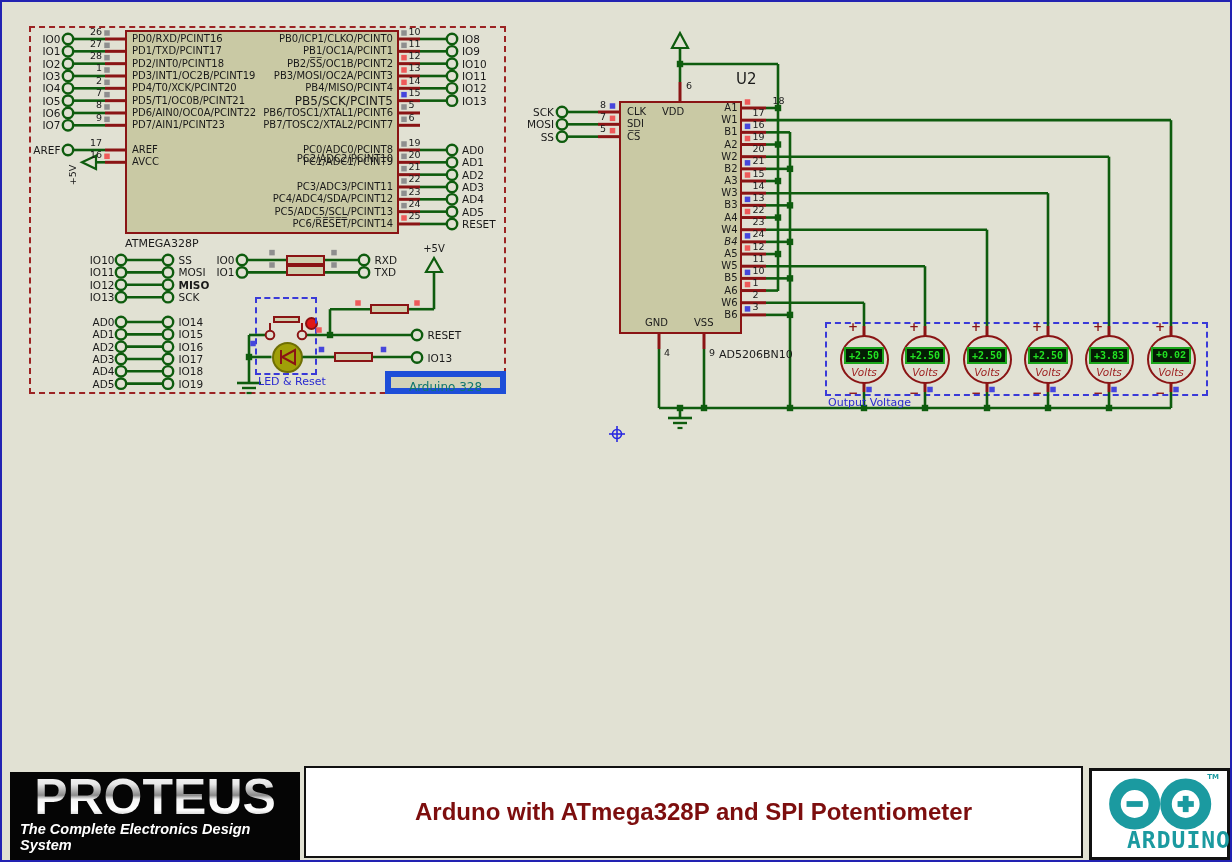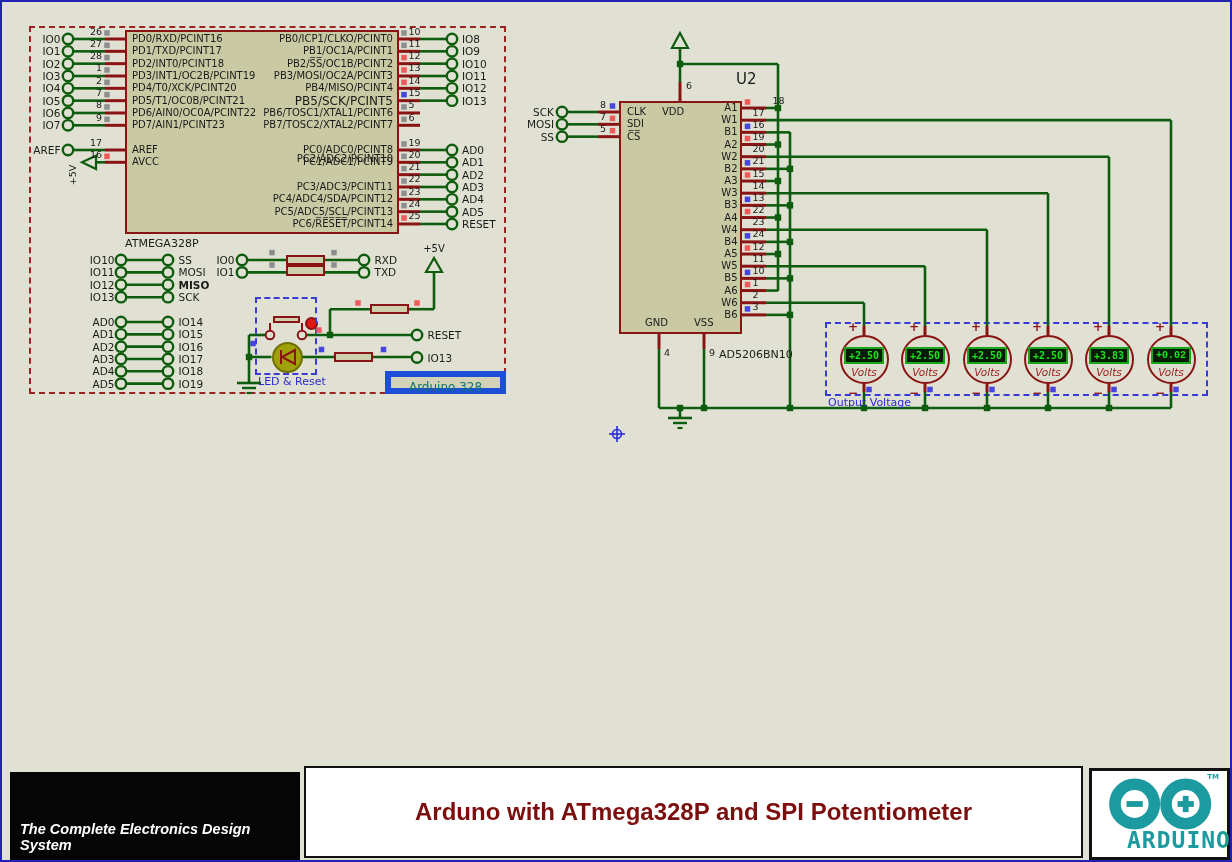--- a/index.html
+++ b/index.html
@@ -510,21 +510,21 @@
       <div class="lbl" style="left: 735.5px; top: 179.02px; transform: translate(-100%, -50%); font-size: 10px;">A3</div>
       <div class="lbl" style="left: 750.5px; top: 166.52px; transform: translate(0px, 0px); font-size: 9.5px;">15</div>
       <div class="lbl" style="left: 735.5px; top: 191.19px; transform: translate(-100%, -50%); font-size: 10px;">W3</div>
       <div class="lbl" style="left: 750.5px; top: 178.69px; transform: translate(0px, 0px); font-size: 9.5px;">14</div>
       <div class="lbl" style="left: 735.5px; top: 203.36px; transform: translate(-100%, -50%); font-size: 10px;">B3</div>
       <div class="lbl" style="left: 750.5px; top: 190.86px; transform: translate(0px, 0px); font-size: 9.5px;">13</div>
       <div class="lbl" style="left: 735.5px; top: 215.53px; transform: translate(-100%, -50%); font-size: 10px;">A4</div>
       <div class="lbl" style="left: 750.5px; top: 203.03px; transform: translate(0px, 0px); font-size: 9.5px;">22</div>
       <div class="lbl" style="left: 735.5px; top: 227.7px; transform: translate(-100%, -50%); font-size: 10px;">W4</div>
       <div class="lbl" style="left: 750.5px; top: 215.2px; transform: translate(0px, 0px); font-size: 9.5px;">23</div>
-      <div class="lbl" style="left: 735.5px; top: 239.87px; transform: translate(-100%, -50%); font-size: 10px;">B4</div>
+      <div class="lbl" style="left: 735.5px; top: 239.87px; transform: translate(-100%, -50%); font-size: 10px; font-style: italic;">B4</div>
       <div class="lbl" style="left: 750.5px; top: 227.37px; transform: translate(0px, 0px); font-size: 9.5px;">24</div>
       <div class="lbl" style="left: 735.5px; top: 252.04px; transform: translate(-100%, -50%); font-size: 10px;">A5</div>
       <div class="lbl" style="left: 750.5px; top: 239.54px; transform: translate(0px, 0px); font-size: 9.5px;">12</div>
       <div class="lbl" style="left: 735.5px; top: 264.21px; transform: translate(-100%, -50%); font-size: 10px;">W5</div>
       <div class="lbl" style="left: 750.5px; top: 251.71px; transform: translate(0px, 0px); font-size: 9.5px;">11</div>
       <div class="lbl" style="left: 735.5px; top: 276.38px; transform: translate(-100%, -50%); font-size: 10px;">B5</div>
       <div class="lbl" style="left: 750.5px; top: 263.88px; transform: translate(0px, 0px); font-size: 9.5px;">10</div>
       <div class="lbl" style="left: 735.5px; top: 288.55px; transform: translate(-100%, -50%); font-size: 10px;">A6</div>
       <div class="lbl" style="left: 750.5px; top: 276.05px; transform: translate(0px, 0px); font-size: 9.5px;">1</div>
       <div class="lbl" style="left: 735.5px; top: 300.72px; transform: translate(-100%, -50%); font-size: 10px;">W6</div>
@@ -555,20 +555,21 @@
       <div class="lbl" style="left: 1096px; top: 325px; transform: translate(-50%, -50%); font-size: 12px; color: rgb(138, 20, 20); font-weight: bold;">+</div>
       <div class="lbl" style="left: 1096px; top: 390.5px; transform: translate(-50%, -50%); font-size: 12px; color: rgb(138, 20, 20); font-weight: bold;">−</div>
       <div class="lcd" style="left: 1149px; top: 345px; font-family: Liberation Mono, monospace;">+0.02</div>
       <div class="lbl" style="left: 1169px; top: 369.5px; transform: translate(-50%, -50%); font-size: 10.5px; color: rgb(156, 28, 28); font-style: italic;">Volts</div>
       <div class="lbl" style="left: 1158px; top: 325px; transform: translate(-50%, -50%); font-size: 12px; color: rgb(138, 20, 20); font-weight: bold;">+</div>
       <div class="lbl" style="left: 1158px; top: 390.5px; transform: translate(-50%, -50%); font-size: 12px; color: rgb(138, 20, 20); font-weight: bold;">−</div>
       <div class="lbl" style="left: 826px; top: 400px; transform: translate(0px, -50%); font-size: 11px; color: rgb(42, 42, 208);">Output Voltage</div>
     </div>
 
   <div class="footbox" id="proteus-box" style="z-index:5;">
+    <div class="proteus-word">PROTEUS</div>
     <div class="proteus-tag">The Complete Electronics Design System</div>
   </div>
   <div class="footbox" id="title-box" style="z-index:5;">
     <div class="sheet-title">Arduno with ATmega328P and SPI Potentiometer</div>
   </div>
   <div class="footbox" id="arduino-box" style="z-index:5;">
     <svg width="135" height="58" viewBox="0 0 114 50" style="position:absolute;left:3px;top:4px;">
       <circle cx="33" cy="25" r="17" fill="none" stroke="#1b9aa0" stroke-width="10"></circle>
       <circle cx="77" cy="25" r="17" fill="none" stroke="#1b9aa0" stroke-width="10"></circle>
       <line x1="26" y1="25" x2="40" y2="25" stroke="#1b9aa0" stroke-width="5"></line>

